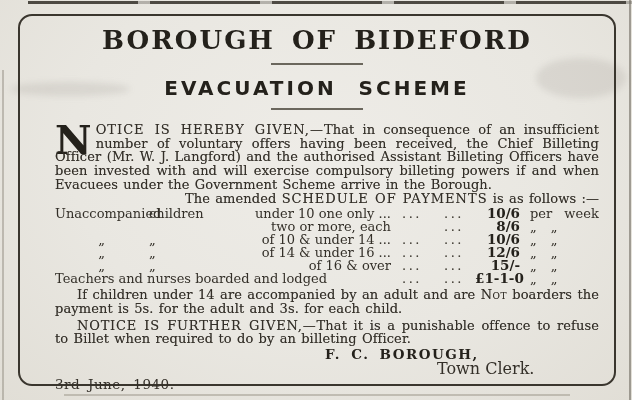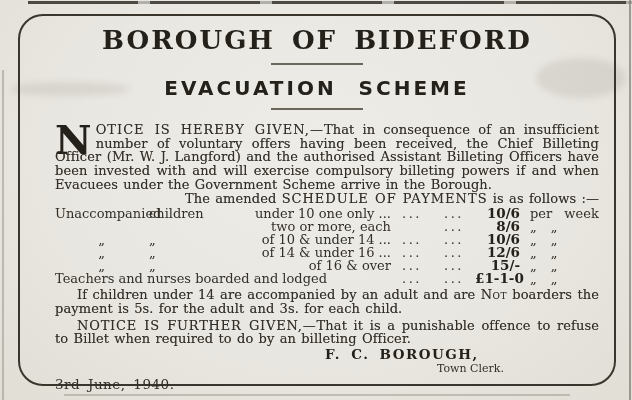--- a/index.html
+++ b/index.html
@@ -31,21 +31,21 @@
   .right-rule{right:1px;top:0;bottom:0;width:2px;background:#6f6a60;opacity:.6;}
   .bottom-rule{bottom:4px;left:64px;right:62px;height:2px;background:#a7a296;opacity:.6;}
   .smudge{border-radius:50%;filter:blur(3px);background:rgba(122,116,104,.14);}
   .smudge.a{left:10px;top:82px;width:120px;height:14px;}
   .smudge.b{right:6px;top:58px;width:90px;height:40px;}
 
   
   .ad-box{
     position:absolute;left:18px;top:14px;right:16px;height:372px;
     border:2.5px solid var(--rule);
-    border-radius:25px;
+    border-radius:14px;
     padding:11px 15px 0 35px;
   }
   .center-wrap{margin:0 -15px 0 -35px;text-align:center;}
   .masthead{
     font-family:"DejaVu Serif", serif;
     font-weight:bold;font-size:26px;line-height:27px;
     letter-spacing:2px;word-spacing:6px;color:var(--ink-dark);
   }
   .short-rule{width:92px;height:2px;background:#6b675d;margin:9px auto 0;}
   .short-rule.r2{margin-top:10px;}
@@ -82,21 +82,21 @@
   .td{width:42px;text-align:center;letter-spacing:2.5px;color:#3c382f;}
   .tamt{width:45px;text-align:right;font-weight:bold;font-size:13.5px;color:var(--ink-dark);}
   .tper{flex:1 1 auto;padding-left:10px;word-spacing:8px;}
   .ditto{letter-spacing:1px;}
   
   .para2,.para3{text-align:justify;text-indent:22px;margin-top:3px;}
   .smallcaps{font-variant:small-caps;letter-spacing:.5px;}
   .caps-lead2{letter-spacing:.8px;}
   
   .sig-name{margin-left:270px;font-size:13.5px;font-weight:bold;letter-spacing:1.5px;word-spacing:4px;line-height:14.5px;margin-top:1px;color:var(--ink-dark);}
-  .sig-title{margin-left:382px;font-size:11px;line-height:14.5px;}
+  .sig-title{margin-left:382px;font-size:16px;line-height:14.5px;}
   .date-line{font-size:13.5px;letter-spacing:.5px;word-spacing:3px;}
 </style>
 </head>
 <body>
 
 <div class="page">
 
   <div class="artifact top-rule"></div>
   <div class="artifact left-rule"></div>
   <div class="artifact right-rule"></div>

